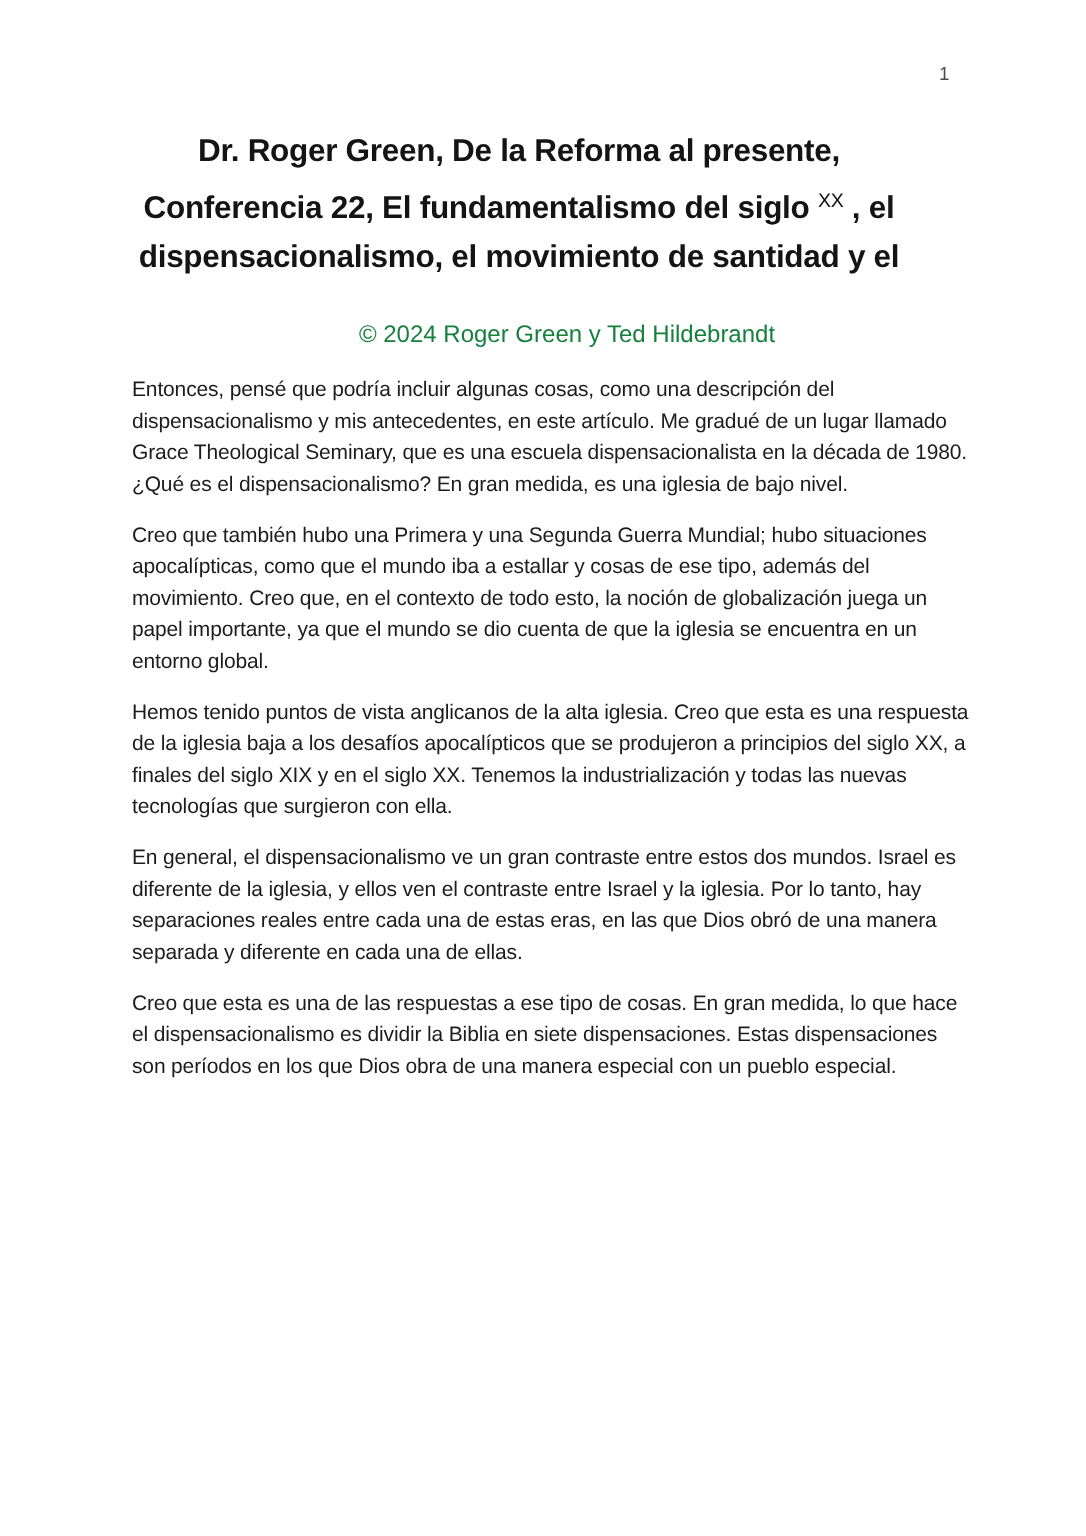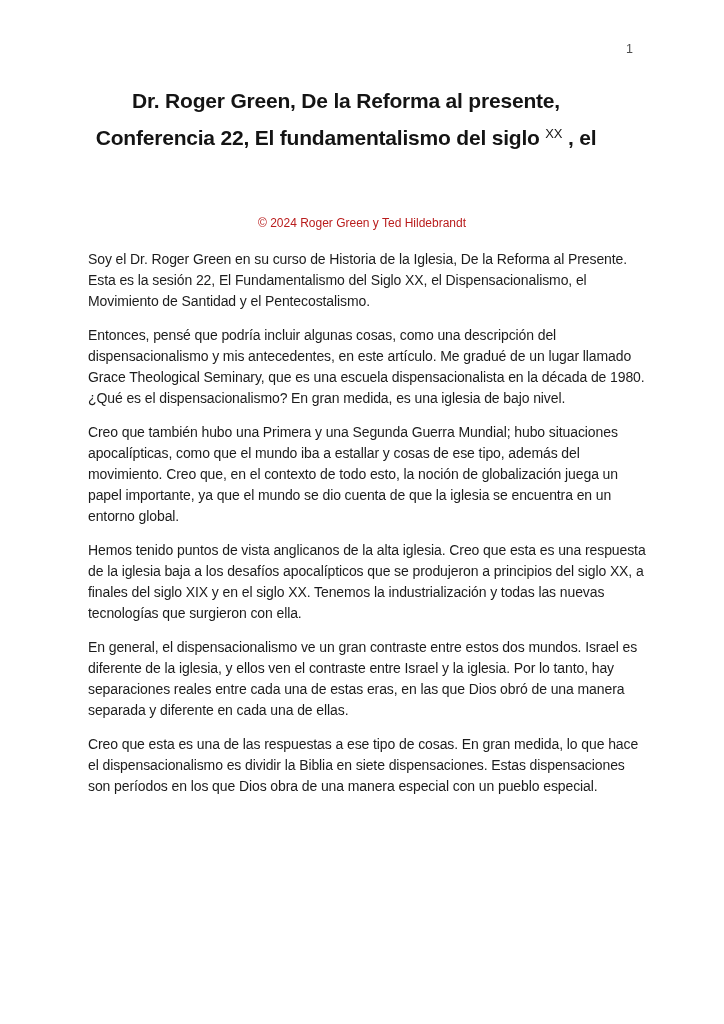--- a/index.html
+++ b/index.html
@@ -42,27 +42,27 @@
     display: block;
   }
   .title-sup {
     font-size: 62%;
     vertical-align: 7px;
     font-weight: 400;
   }
   .copyright {
     position: absolute;
     top: 214px;
-    left: 52px;
+    left: 68px;
     width: 620px;
     text-align: center;
-    font-size: 12px;
+    font-size: 16px;
     line-height: 19px;
     font-weight: 400;
-    color: #b91c1c;
+    color: #15803d;
   }
   .doc-body {
     position: absolute;
     top: 249px;
     left: 88px;
     width: 558px;
     font-size: 14px;
     line-height: 21px;
     letter-spacing: -0.1px;
     color: #1c1c1c;
@@ -76,26 +76,26 @@
 </head>
 <body>
 
 <div class="page">
 
   <div class="page-number">1</div>
 
   <h1 class="doc-title">
     <span class="title-line">Dr. Roger Green, De la Reforma al presente,</span>
     <span class="title-line"><span>Conferencia 22, El fundamentalismo del siglo </span><span class="title-sup">XX</span><span> , el</span></span>
+    <span class="title-line">dispensacionalismo, el movimiento de santidad y el</span>
   </h1>
 
   <div class="copyright">© 2024 Roger Green y Ted Hildebrandt</div>
 
   <div class="doc-body">
-    <p class="para">Soy el Dr. Roger Green en su curso de Historia de la Iglesia, De la Reforma al Presente. Esta es la sesión 22, El Fundamentalismo del Siglo XX, el Dispensacionalismo, el Movimiento de Santidad y el Pentecostalismo.</p>
     <p class="para">Entonces, pensé que podría incluir algunas cosas, como una descripción del dispensacionalismo y mis antecedentes, en este artículo. Me gradué de un lugar llamado Grace Theological Seminary, que es una escuela dispensacionalista en la década de 1980. ¿Qué es el dispensacionalismo? En gran medida, es una iglesia de bajo nivel.</p>
     <p class="para">Creo que también hubo una Primera y una Segunda Guerra Mundial; hubo situaciones apocalípticas, como que el mundo iba a estallar y cosas de ese tipo, además del movimiento. Creo que, en el contexto de todo esto, la noción de globalización juega un papel importante, ya que el mundo se dio cuenta de que la iglesia se encuentra en un entorno global.</p>
     <p class="para">Hemos tenido puntos de vista anglicanos de la alta iglesia. Creo que esta es una respuesta de la iglesia baja a los desafíos apocalípticos que se produjeron a principios del siglo XX, a finales del siglo XIX y en el siglo XX. Tenemos la industrialización y todas las nuevas tecnologías que surgieron con ella.</p>
     <p class="para">En general, el dispensacionalismo ve un gran contraste entre estos dos mundos. Israel es diferente de la iglesia, y ellos ven el contraste entre Israel y la iglesia. Por lo tanto, hay separaciones reales entre cada una de estas eras, en las que Dios obró de una manera separada y diferente en cada una de ellas.</p>
     <p class="para">Creo que esta es una de las respuestas a ese tipo de cosas. En gran medida, lo que hace el dispensacionalismo es dividir la Biblia en siete dispensaciones. Estas dispensaciones son períodos en los que Dios obra de una manera especial con un pueblo especial.</p>
   </div>
 
 </div>
 
 </body></html>

